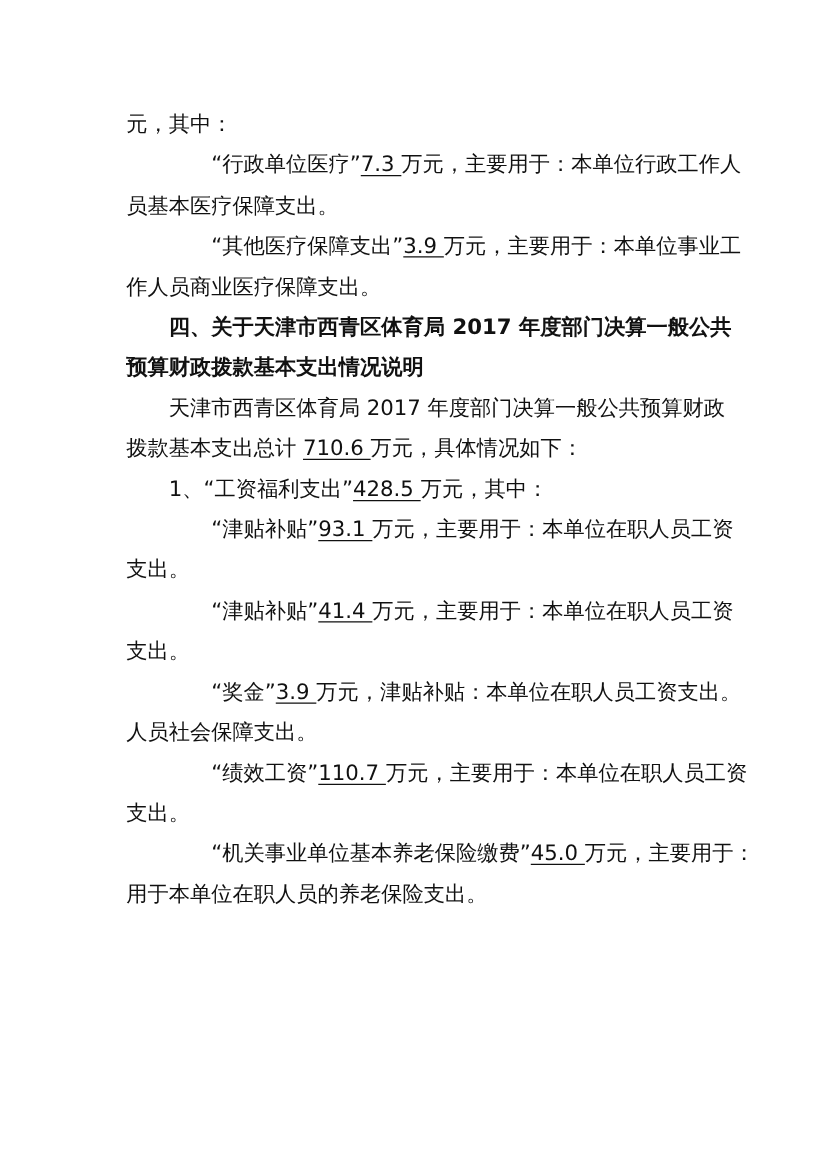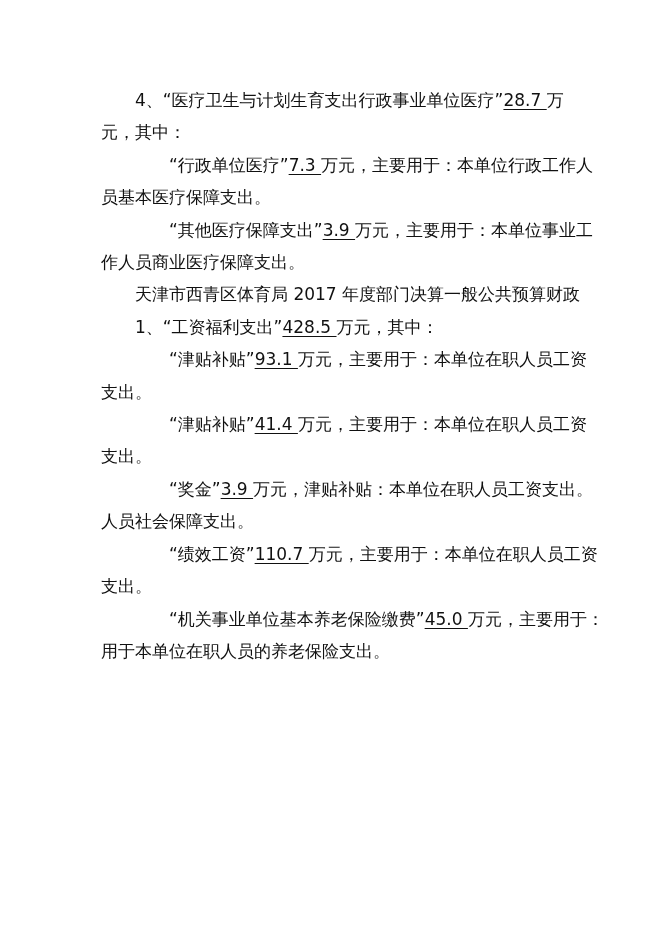--- a/index.html
+++ b/index.html
@@ -16,38 +16,42 @@
   .bold { font-weight: bold; }
   .num { text-decoration: underline; text-underline-offset: 3px; }
   .line { display: block; white-space: nowrap; }
 </style>
 </head>
 <body>
 
 <div class="page">
 
   <div class="p">
-    <span class="line" style="padding-left:34px"><span>4、“医疗卫生与计划生育支出行政事业单位医疗”</span><span class="num">28.7 </span><span>万</span></span>
     <span class="line"><span>元，其中：</span></span>
   </div>
 
   <div class="p">
     <span class="line" style="padding-left:68px"><span>“行政单位医疗”</span><span class="num">7.3 </span><span>万元，主要用于：本单位行政工作人</span></span>
     <span class="line"><span>员基本医疗保障支出。</span></span>
   </div>
 
 
   <div class="p">
     <span class="line" style="padding-left:68px"><span>“其他医疗保障支出”</span><span class="num">3.9 </span><span>万元，主要用于：本单位事业工</span></span>
     <span class="line"><span>作人员商业医疗保障支出。</span></span>
   </div>
 
+  <div class="p bold">
+    <span class="line" style="padding-left:34px">四、关于天津市西青区体育局 2017 年度部门决算一般公共</span>
+    <span class="line">预算财政拨款基本支出情况说明</span>
+  </div>
 
   <div class="p">
     <span class="line" style="padding-left:34px">天津市西青区体育局 2017 年度部门决算一般公共预算财政</span>
+    <span class="line"><span>拨款基本支出总计 </span><span class="num">710.6 </span><span>万元，具体情况如下：</span></span>
   </div>
 
   <div class="p">
     <span class="line" style="padding-left:34px"><span>1、“工资福利支出”</span><span class="num">428.5 </span><span>万元，其中：</span></span>
   </div>
 
   <div class="p">
     <span class="line" style="padding-left:68px"><span>“津贴补贴”</span><span class="num">93.1 </span><span>万元，主要用于：本单位在职人员工资</span></span>
     <span class="line"><span>支出。</span></span>
   </div>

